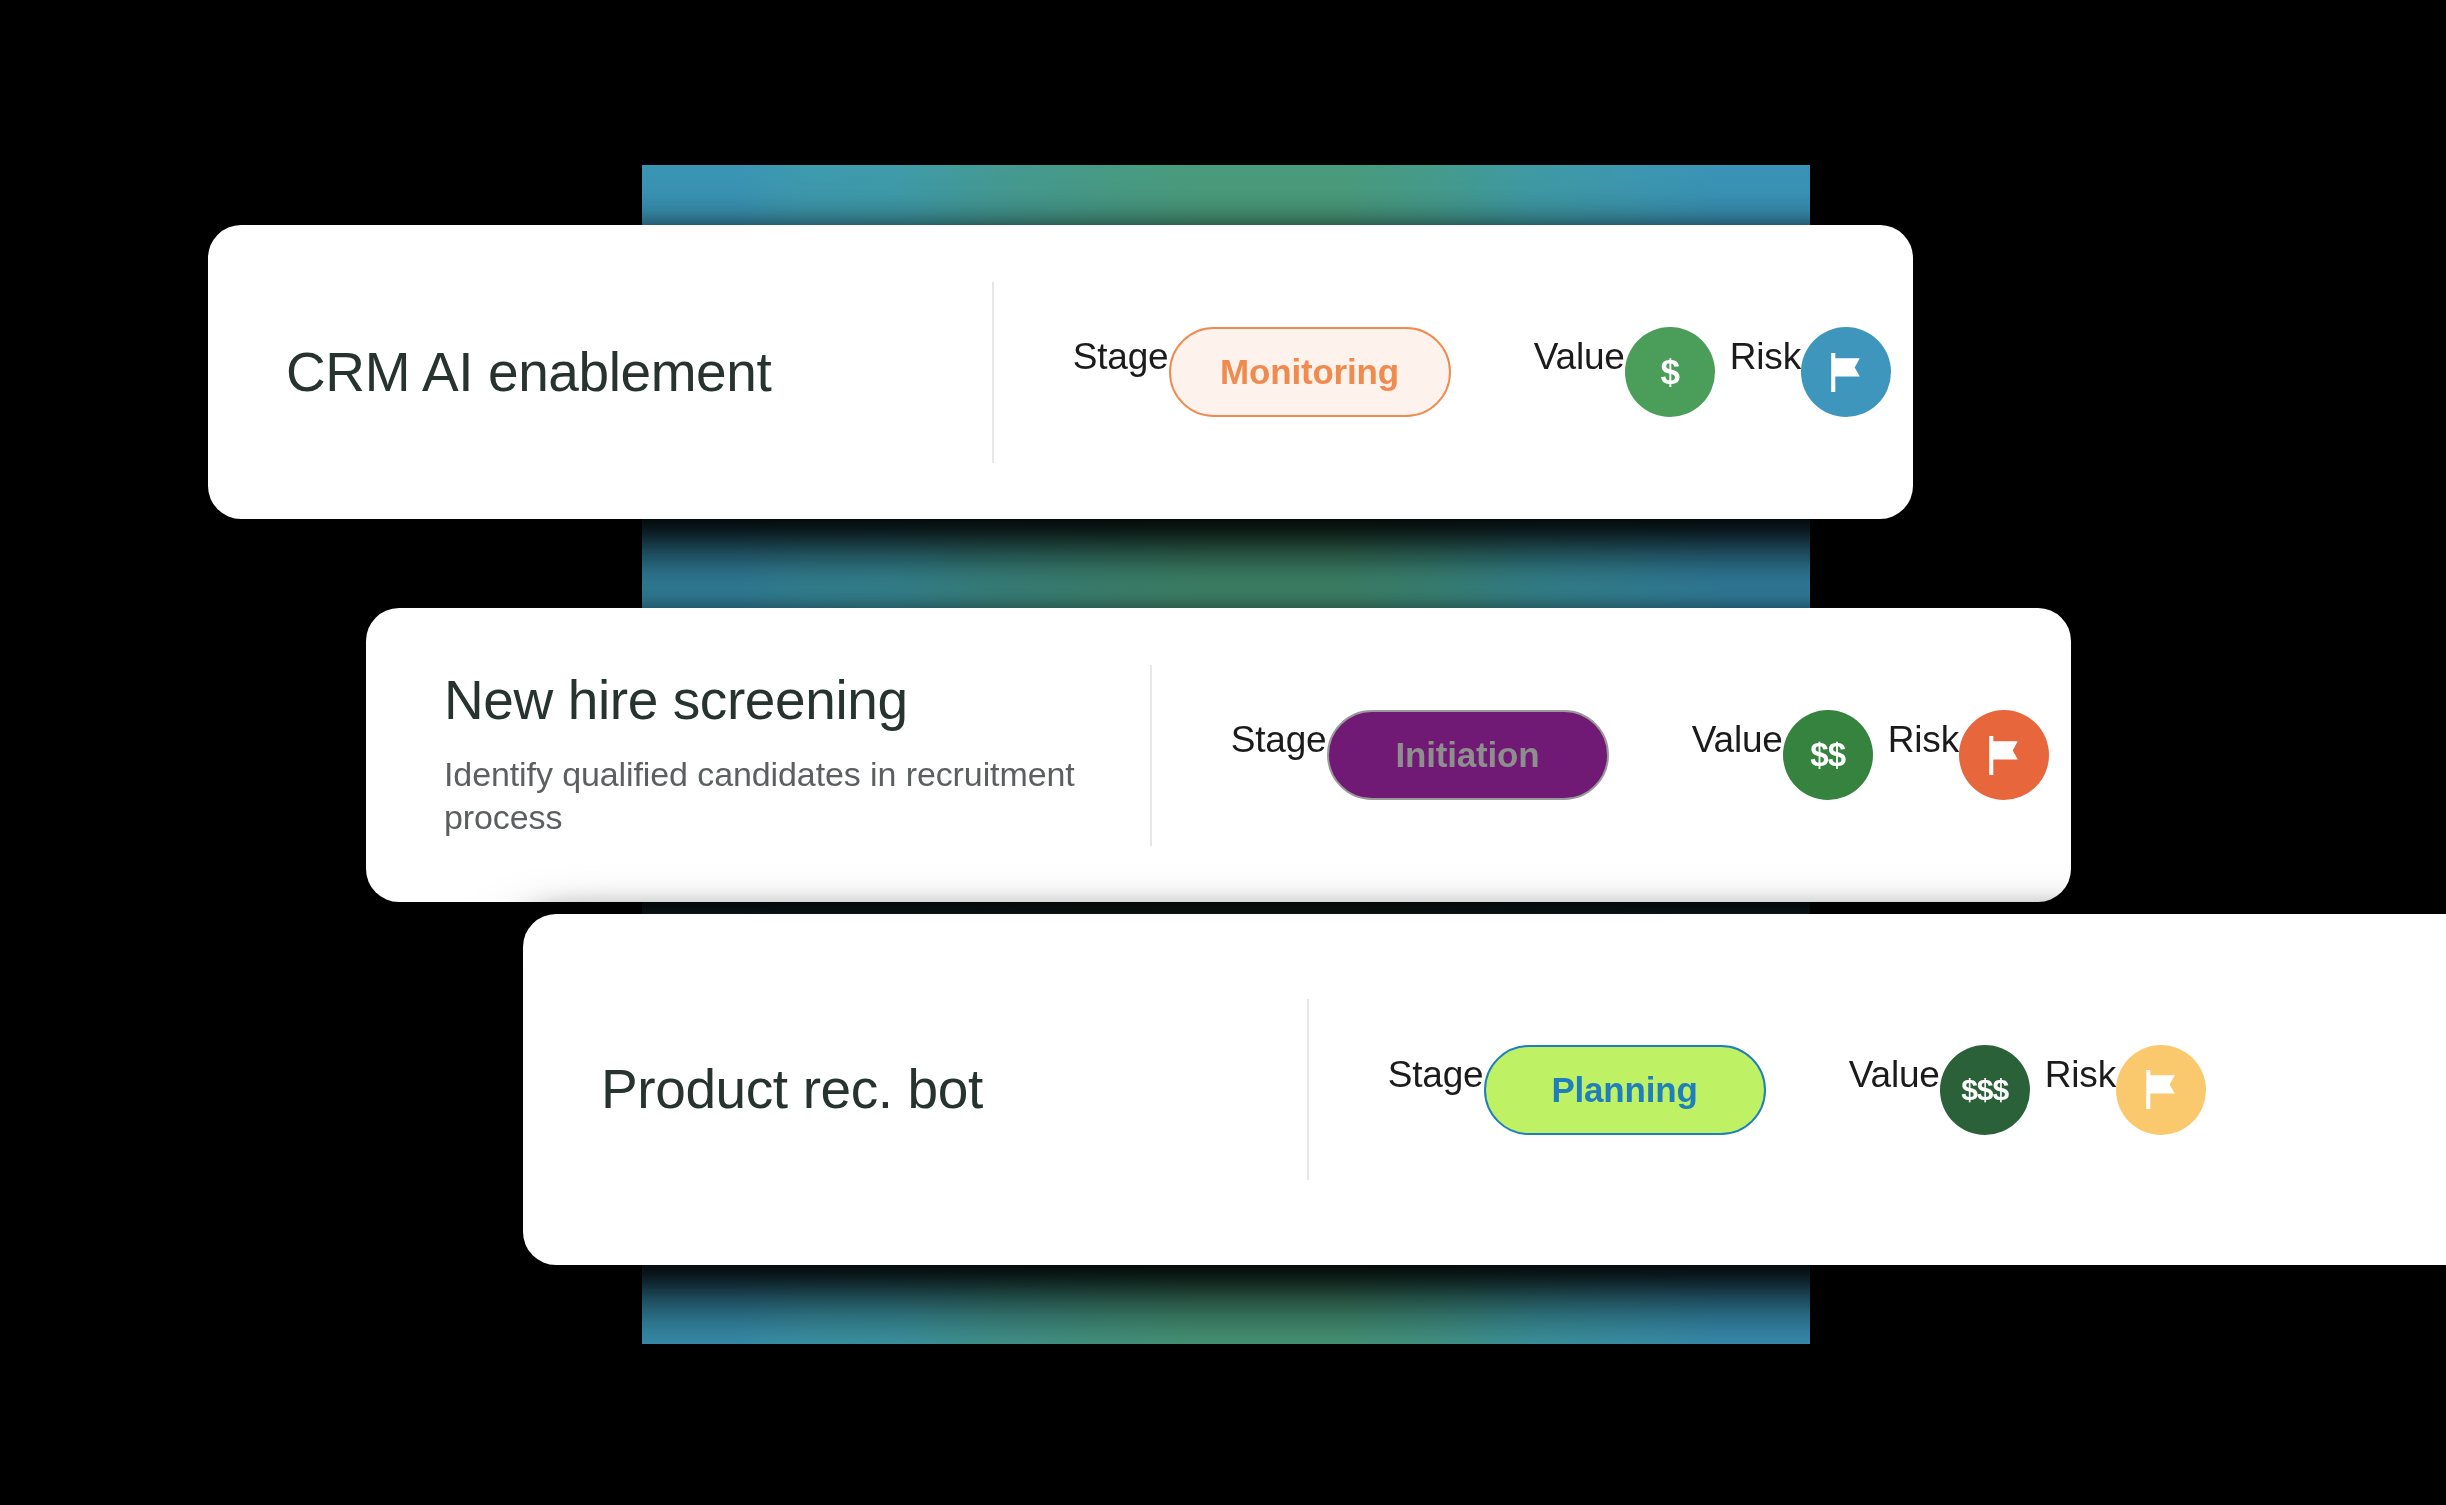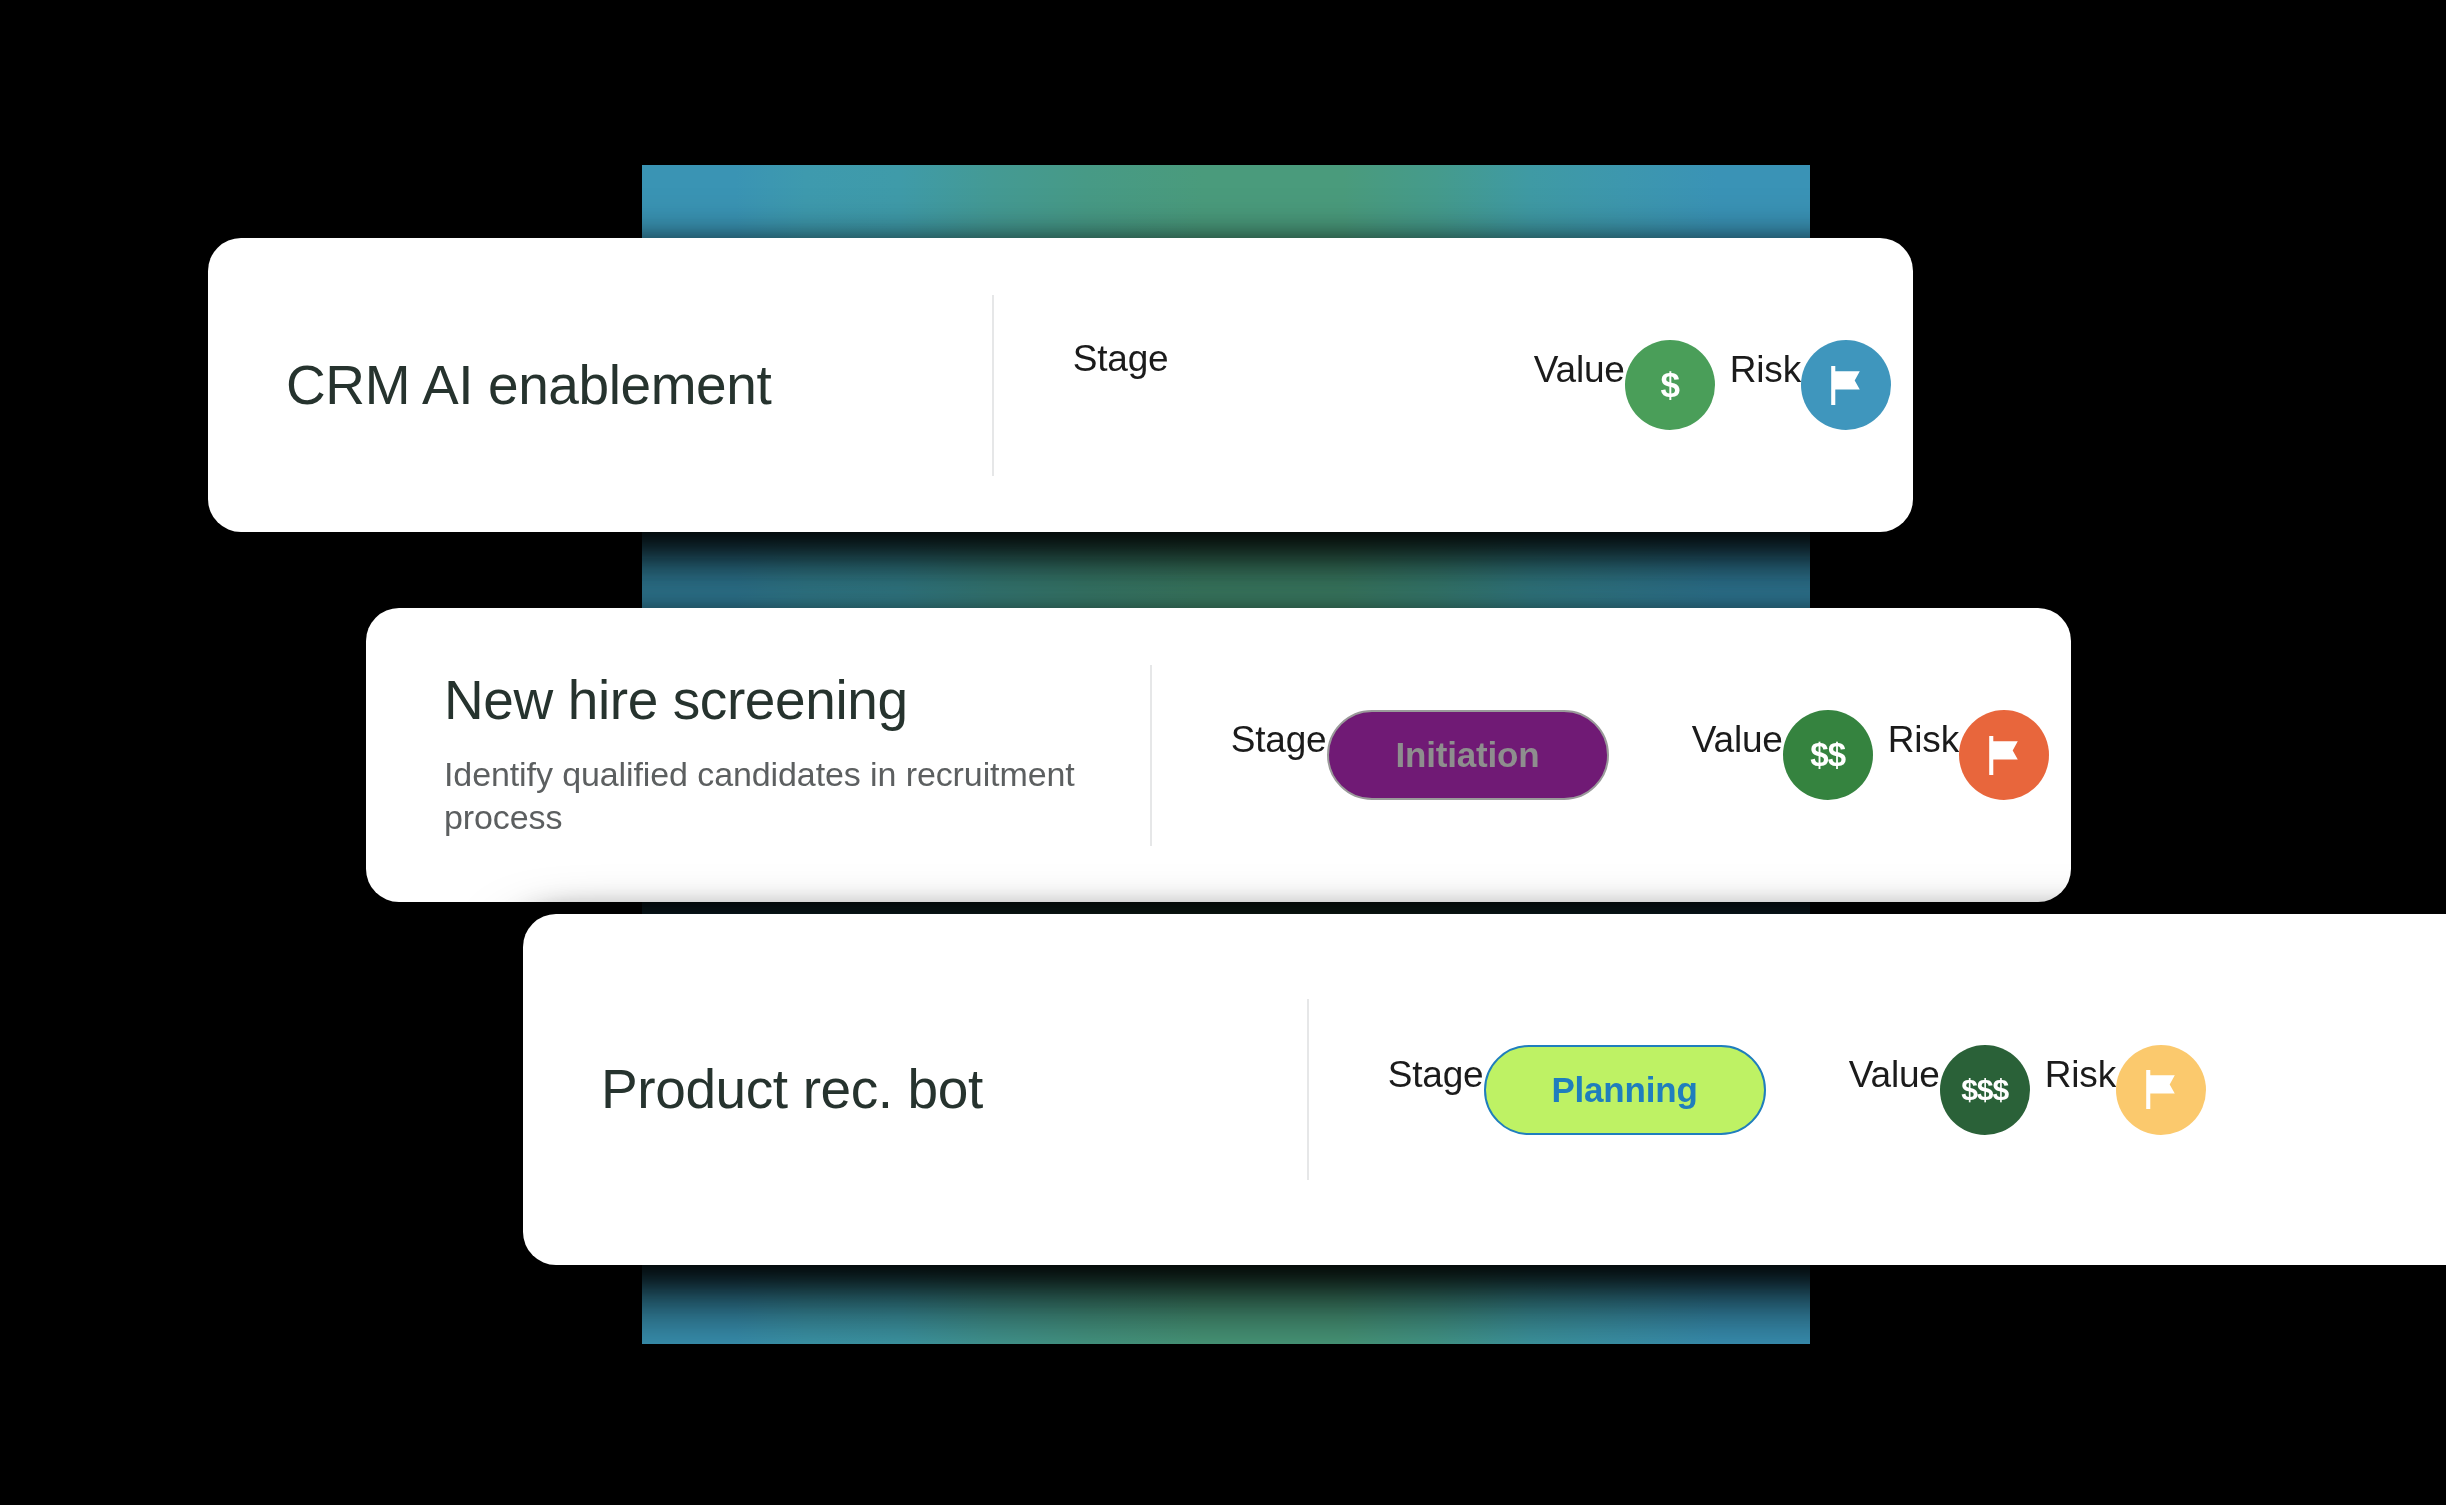--- a/index.html
+++ b/index.html
@@ -48,21 +48,21 @@
     background: #ffffff;
     border-radius: 33px;
     display: flex;
     align-items: center;
     box-shadow:
       0 33px 69px rgba(0,0,0,0.95),
       0 9.8px 33px rgba(0,0,0,0.85),
       0 0 0 1px rgba(255,255,255,0.02);
   }
 
-  .card-1 { left: 208px;  top: 238px;  width: 1705px; height: 294px; }
+  .card-1 { left: 208px;  top: 225px;  width: 1705px; height: 294px; }
   .card-2 { left: 366px;  top: 608px;  width: 1705px; height: 294px; }
   .card-3 { left: 523px;  top: 914px;  width: 1956px; height: 351px; }
 
   
   .card-left {
     flex: 0 0 auto;
     padding-left: 78px;
     padding-right: 39px;
     width: 784px;
   }
@@ -187,20 +187,21 @@
 
   <div class="card card-1">
     <div class="card-left">
       <div class="card-title">CRM AI enablement</div>
     </div>
     <div class="divider"></div>
     <div class="card-right">
 
       <div class="metric metric-stage">
         <div class="metric-label">Stage</div>
+        <div class="pill pill-monitoring">Monitoring</div>
       </div>
 
       <div class="metric metric-value">
         <div class="metric-label">Value</div>
         <div class="circle circle-value-1">$</div>
       </div>
 
       <div class="metric metric-risk">
         <div class="metric-label">Risk</div>
         <div class="circle circle-risk-1">

